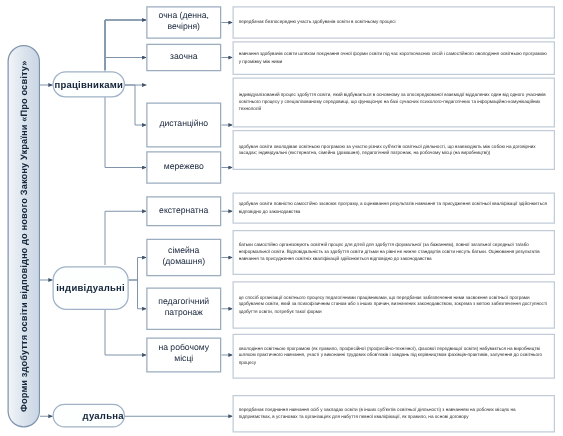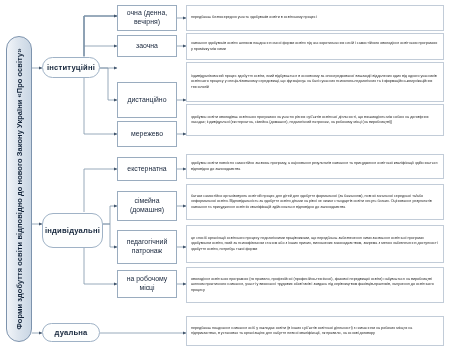--- a/index.html
+++ b/index.html
@@ -158,28 +158,28 @@
     <line x1="177" y1="206" x2="186" y2="206" marker-end="url(#arr)"></line>
     <line x1="177" y1="247" x2="186" y2="247" marker-end="url(#arr)"></line>
     <line x1="177" y1="284" x2="186" y2="284" marker-end="url(#arr)"></line>
   </svg>
 
   <div class="title-bar">
     <div class="vtext">Форми здобуття освіти відповідно до нового Закону України «Про освіту»</div>
   </div>
 
   <div class="pill" style="left:42px; top:57px; width:58px; height:21px;">
-    <span>інституційні</span>
+    <span>працівниками</span>
   </div>
 
   <div class="pill" style="left:42px; top:213px; width:61px; height:35px;">
     <span>індивідуальні</span>
   </div>
 
-  <div class="pill" style="left:42px; top:323px; width:58px; height:19px;">
+  <div class="pill" style="left:42px; top:323px; width:58px; height:19px;justify-content:flex-end;">
     <span>дуальна</span>
   </div>
 
   <div class="form-box" style="left:117px; top:5px; width:60px; height:26px;">
     <span>очна (денна, вечірня)</span>
   </div>
 
   <div class="form-box" style="left:117px; top:35px; width:60px; height:22px;">
     <span>заочна</span>
   </div>

